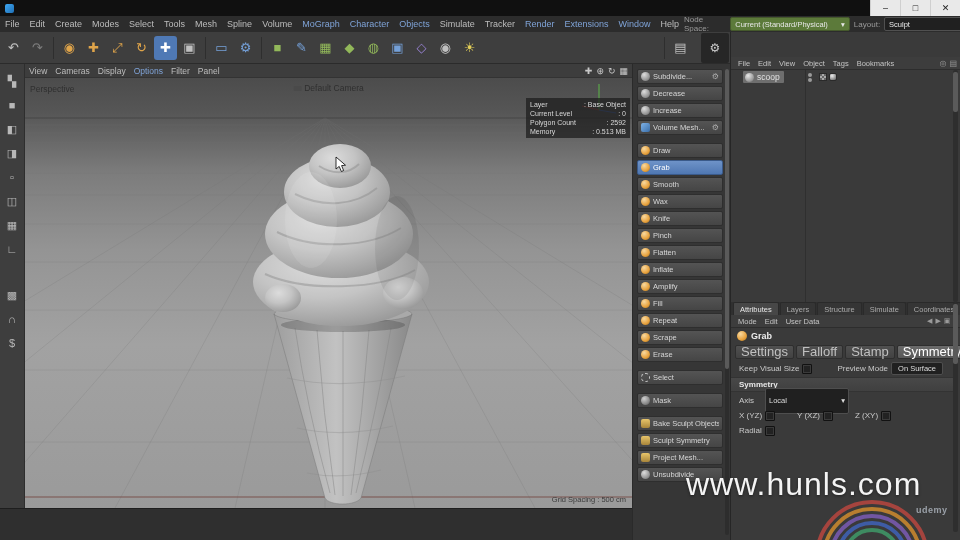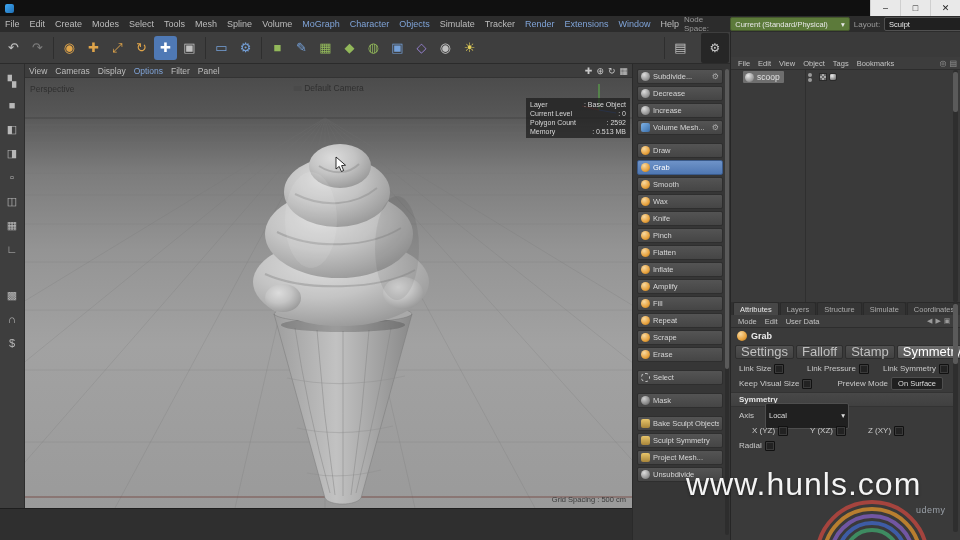--- a/index.html
+++ b/index.html
@@ -99,21 +99,21 @@
   .cb{width:8px;height:8px;background:#222;border:1px solid #111;border-radius:1px;box-shadow:inset 0 0 0 1px #3a3a3a;flex:none;}
   .rb{width:7px;height:7px;border-radius:50%;background:#2e2e2e;border:1px solid #1c1c1c;flex:none;}
   .sec{height:13px;display:flex;align-items:center;font-weight:bold;color:#e6e6e6;font-size:8px;padding-left:8px;background:linear-gradient(#484848,#404040);border-top:1px solid #333;border-bottom:1px solid #333;margin:1px 0;}
   .drop{height:26px;background:#202020;border:1px solid #4e4e4e;border-radius:2px;display:flex;align-items:center;justify-content:space-between;padding:0 3px;font-size:7.5px;color:#ddd;box-sizing:border-box;}
   .pm-btn{height:11px;background:#202020;border:1px solid #4e4e4e;border-radius:2px;padding:0 6px;font-size:7.5px;color:#ddd;display:flex;align-items:center;}
   .dis{color:#747474;}
   .dis .rb{opacity:.5;}
   .numin{width:106px;height:11px;background:#202020;border:1px solid #4e4e4e;border-radius:2px;color:#9a9a9a;font-size:7.5px;display:flex;align-items:center;padding-left:4px;box-sizing:border-box;}
   
   .watermark{position:absolute;left:686px;top:466px;font-size:32px;color:rgba(255,255,255,.95);letter-spacing:1px;z-index:50;text-shadow:0 1px 3px rgba(0,0,0,.45);}
-  .udemy{position:absolute;left:916px;top:505px;font-size:9px;color:#9aa0a8;z-index:51;font-weight:normal;letter-spacing:.5px;}
+  .udemy{position:absolute;left:916px;top:505px;font-size:9px;color:#9aa0a8;z-index:51;font-weight:bold;letter-spacing:.5px;}
   .arcs{position:absolute;left:790px;top:487px;z-index:40;}
 </style>
 </head>
 <body>
 
 <div class="titlebar">
   <span class="app-icon"></span>
   <div class="win-controls">
     <span class="win-btn">–</span>
     <span class="win-btn">□</span>
@@ -499,55 +499,41 @@
   <div class="attr-modetabs">
     <span class="mtab">Settings</span>
     <span class="mtab">Falloff</span>
     <span class="mtab">Stamp</span>
     <span class="mtab active">Symmetry</span>
     <span class="mtab">Modifiers</span>
   </div>
 
   <div class="attr-body">
     <div class="arow">
-      <span class="grp" style="width:68px;">
-          <span>Link Size</span>
-          <span class="cb"></span>
-        </span>
-      <span class="grp" style="width:76px;">
-          <span>Link Pressure</span>
-          <span class="cb"></span>
-        </span>
-      <span class="grp">
-          <span>Link Symmetry</span>
-          <span class="cb"></span>
-        </span>
-    </div>
-    <div class="arow">
       <span class="grp">
           <span>Keep Visual Size</span>
           <span class="cb"></span>
         </span>
       <span class="grp" style="margin-left:auto;margin-right:10px;">
         <span>Preview Mode</span>
         <span class="pm-btn">On Surface</span>
       </span>
     </div>
     <div class="sec">
         <span>Symmetry</span>
       </div>
     <div class="arow">
       <span style="width:26px;">Axis</span>
       <span class="drop" style="width:84px;">
         <span>Local</span>
         <span>▾</span>
       </span>
     </div>
     <div class="arow">
-      <span class="grp" style="width:58px;margin-left:13px;">
+      <span class="grp" style="width:58px;">
           <span>X (YZ)</span>
           <span class="cb"></span>
         </span>
       <span class="grp" style="width:58px;">
           <span>Y (XZ)</span>
           <span class="cb"></span>
         </span>
       <span class="grp">
           <span>Z (XY)</span>
           <span class="cb"></span>

